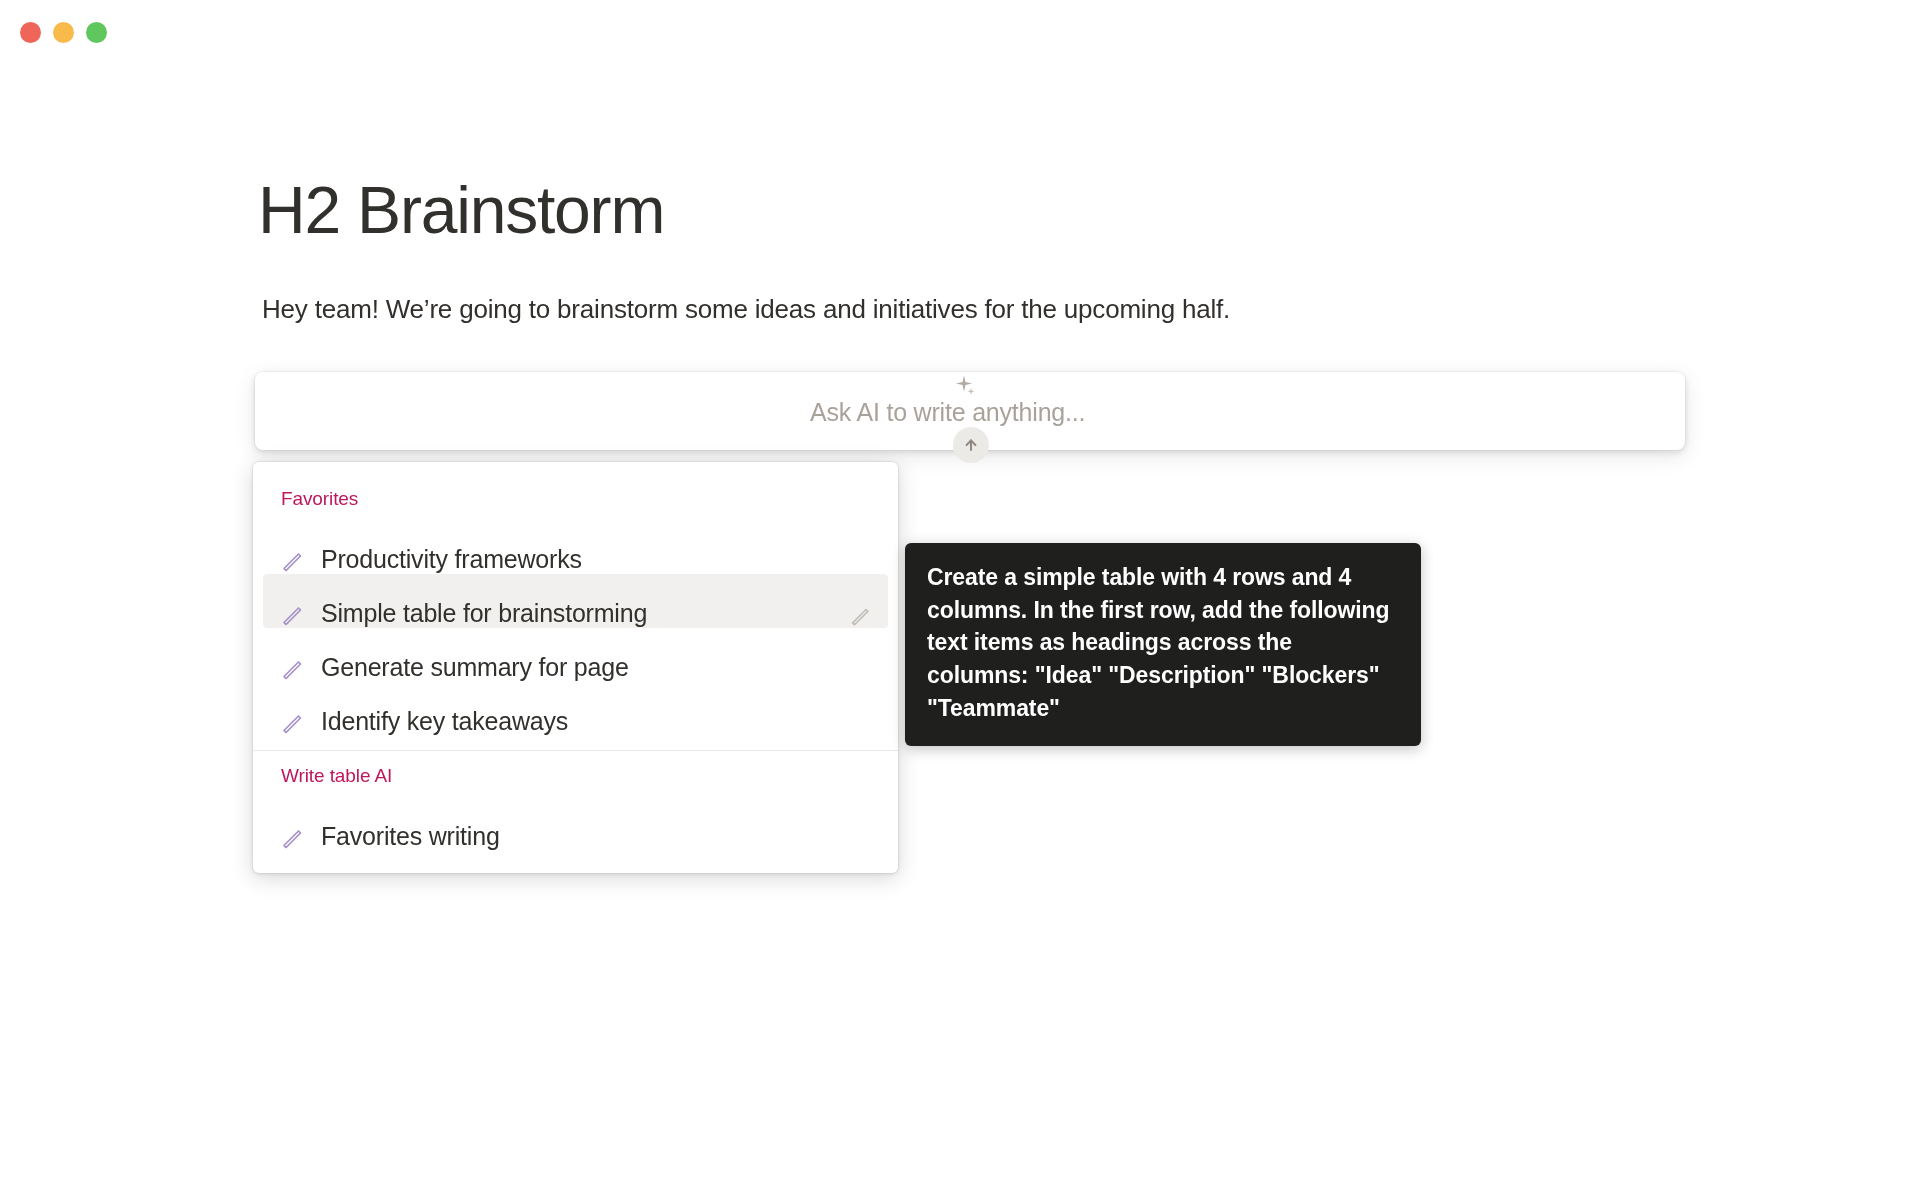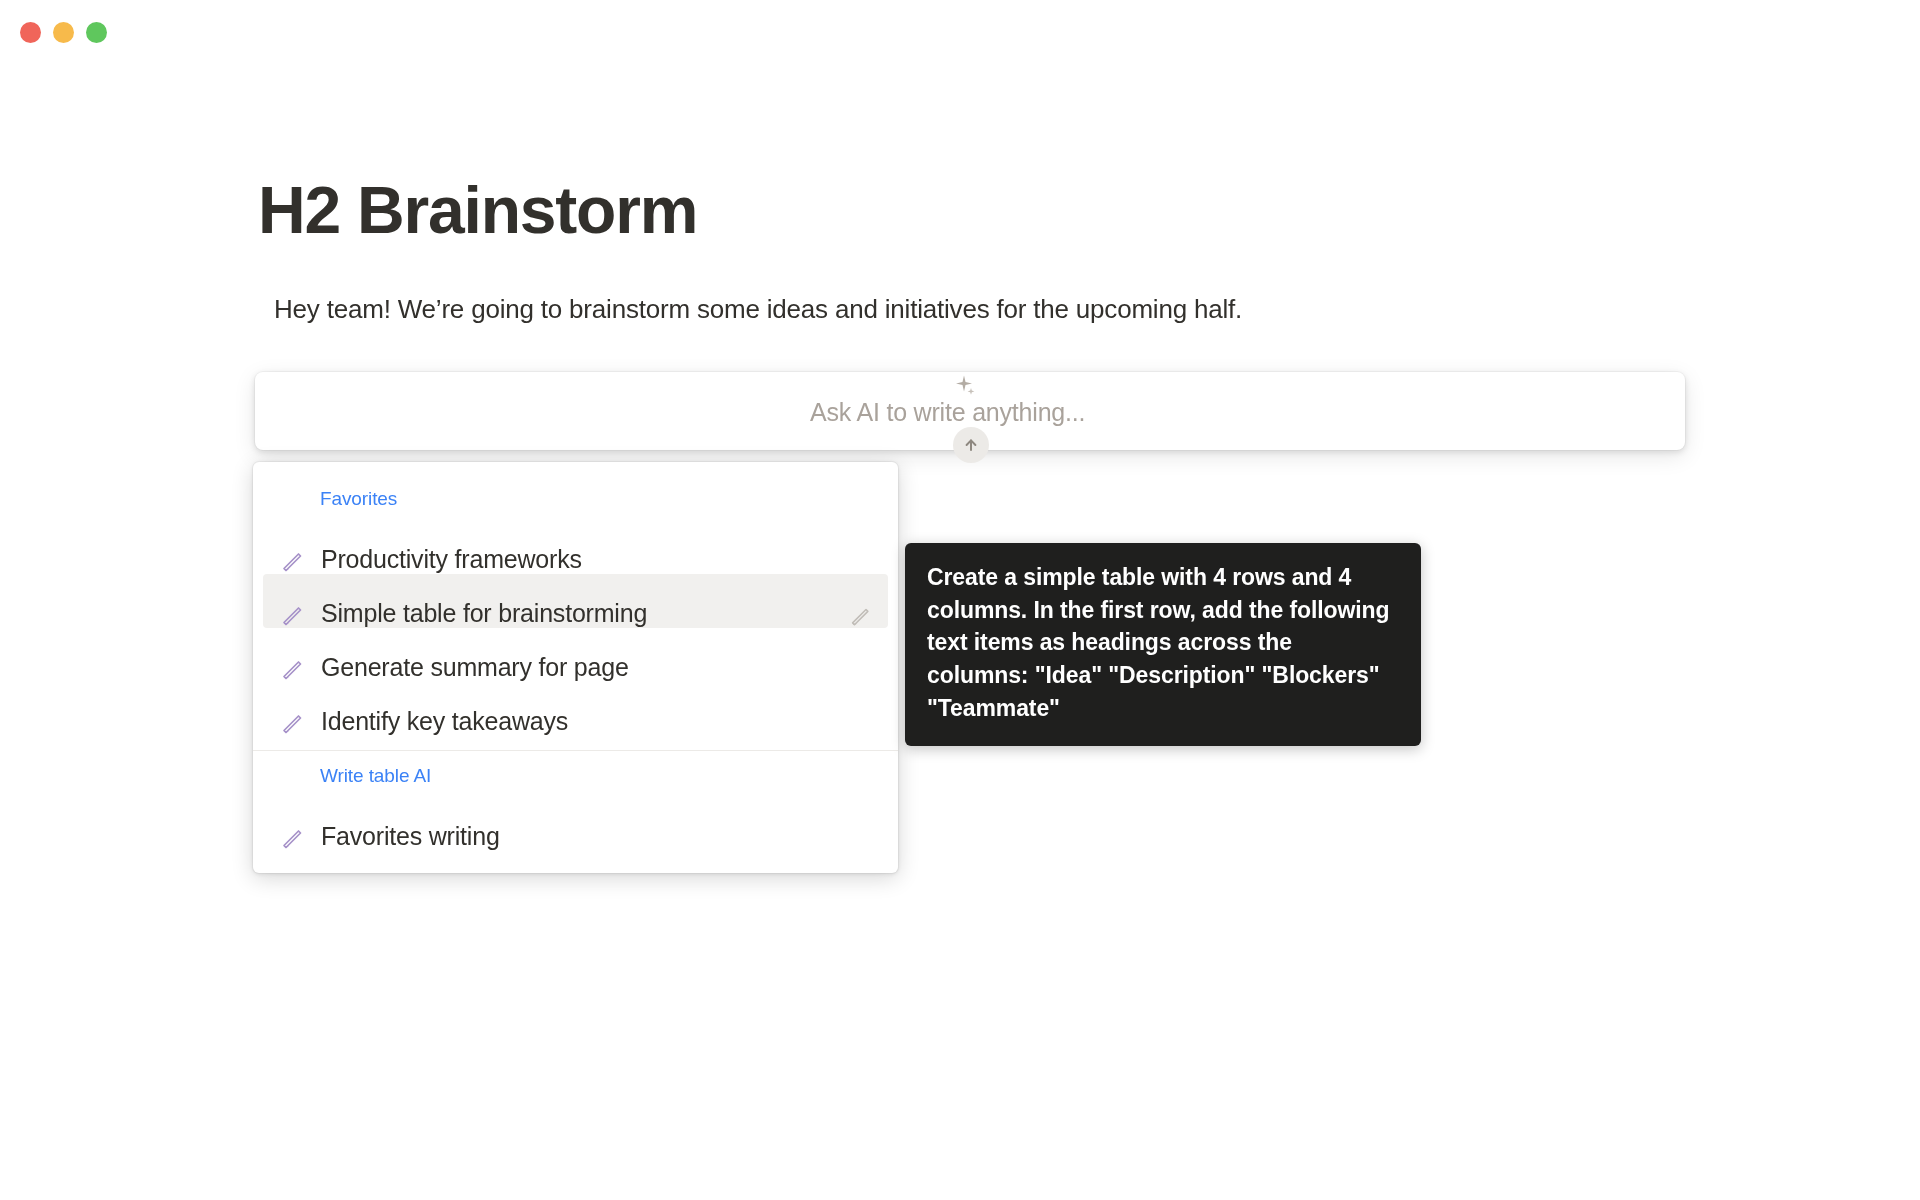--- a/index.html
+++ b/index.html
@@ -43,28 +43,28 @@
   .doc {
     position: absolute;
     left: 258px;
     top: 175px;
     width: 1440px;
   }
 
   .page-title {
     font-size: 66px;
     line-height: 1.08;
-    font-weight: bold;
+    font-weight: normal;
     color: #32302c;
     letter-spacing: -1.2px;
     margin: 0;
   }
 
   .page-subtitle {
-    margin: 45px 0 0 16px;
+    margin: 45px 0 0 4px;
     font-size: 26px;
     line-height: 1.45;
     color: #32302c;
     letter-spacing: -0.2px;
   }
 
   
   .ai-bar {
     position: absolute;
     left: 255px;
@@ -125,24 +125,23 @@
     width: 645px;
     background: #ffffff;
     border-radius: 6px;
     box-shadow: 0 1px 4px rgba(15,15,15,0.10), 0 5px 22px rgba(15,15,15,0.16), 0 0 0 1px rgba(15,15,15,0.04);
     padding: 12px 0 22px 0;
     box-sizing: border-box;
   }
 
   .menu-section-label {
     font-size: 19px;
-    color: #3b82f6;
+    color: #be185d;
     padding: 14px 22px 10px 28px;
     letter-spacing: -0.1px;
-    margin-left: 39px;
   }
 
   .menu-item {
     display: flex;
     align-items: flex-end;
     height: 54px;
     margin: 0 10px;
     padding: 0 16px;
     border-radius: 4px;
     cursor: pointer;

